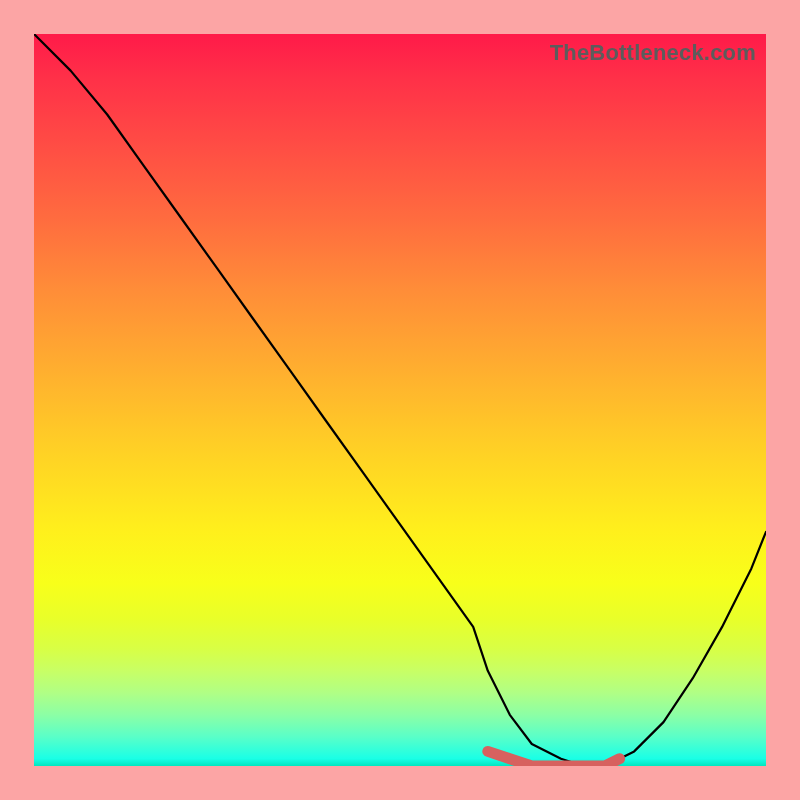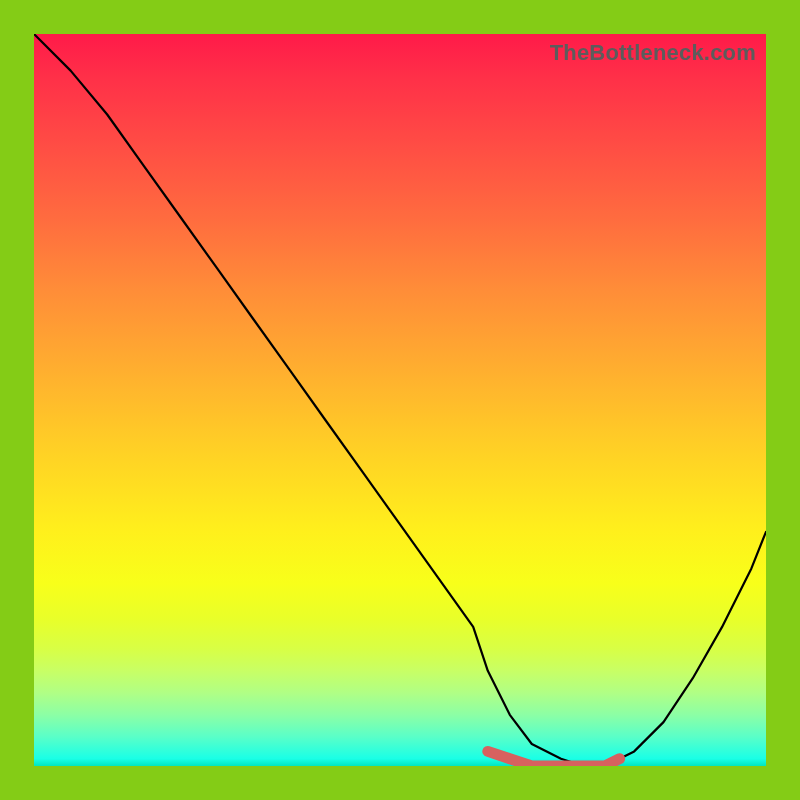--- a/index.html
+++ b/index.html
@@ -10,21 +10,21 @@
     background: #000;
     overflow: hidden;
     font-family: Arial, Helvetica, sans-serif;
   }
   .frame {
     position: absolute;
     top: 0;
     left: 0;
     width: 800px;
     height: 800px;
-    background: #84cc16;
+    background: #fca5a5;
   }
   .plot-area {
     position: absolute;
     top: 34px;
     left: 34px;
     width: 732px;
     height: 732px;
     overflow: hidden;
   }
   .gradient {

